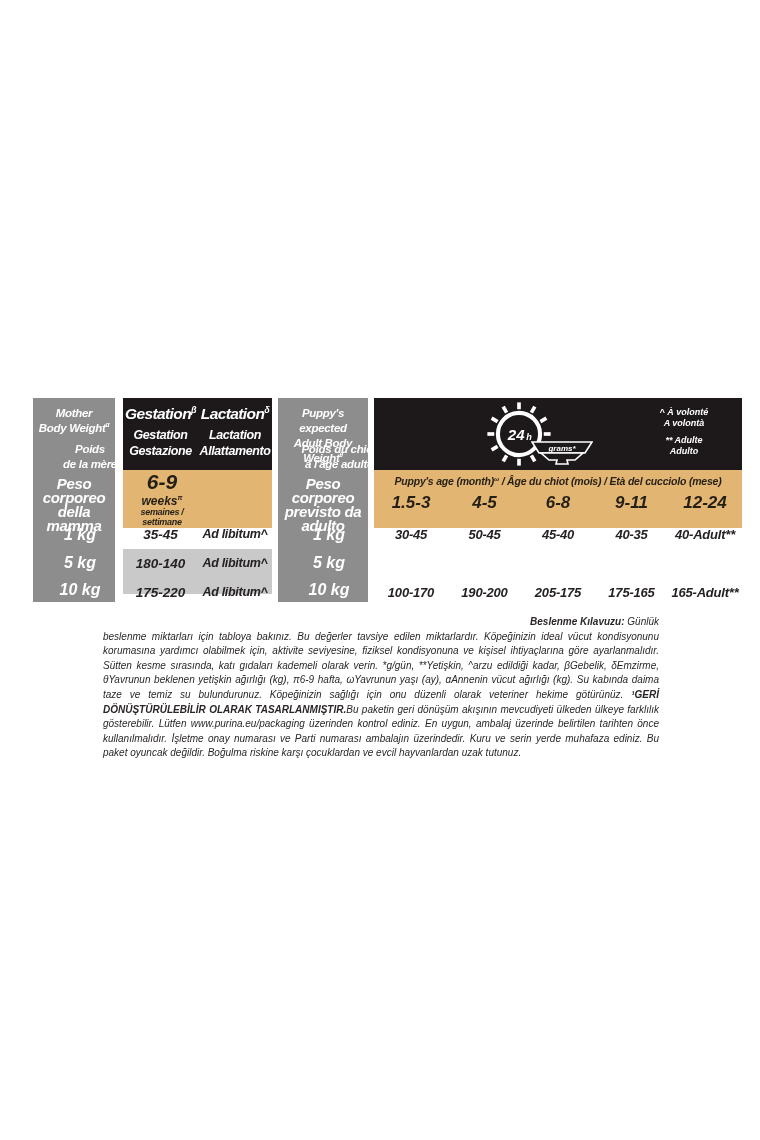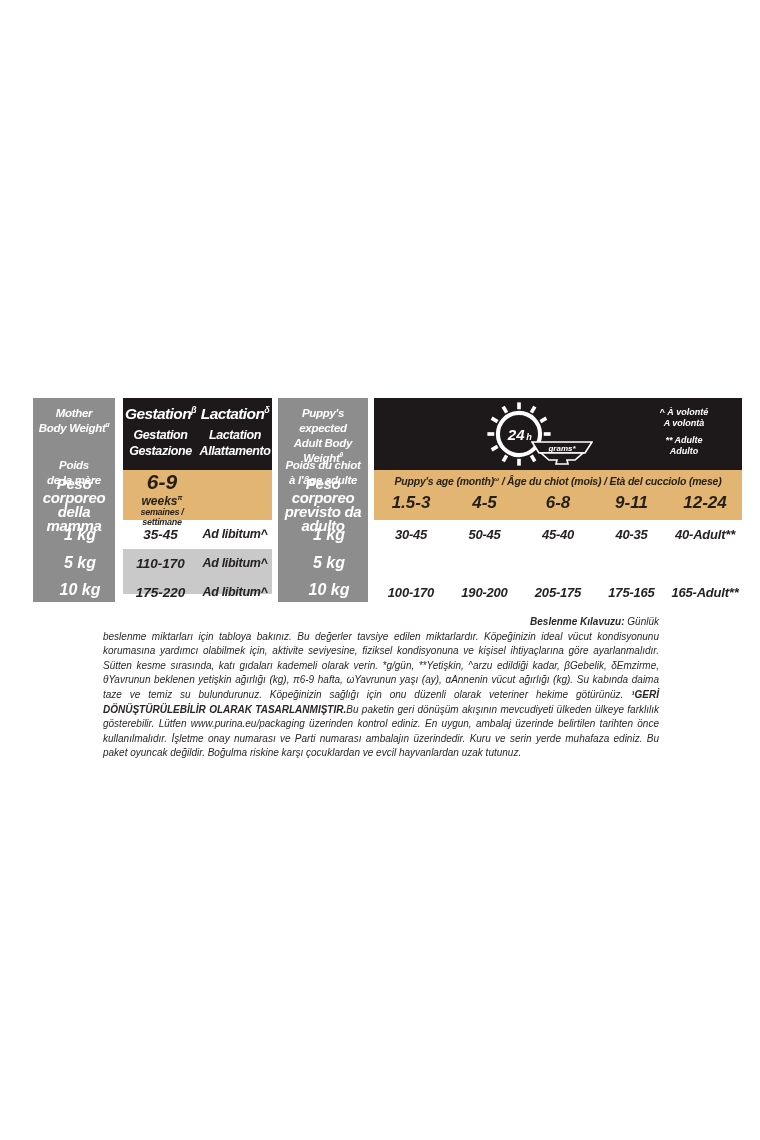--- a/index.html
+++ b/index.html
@@ -7,40 +7,40 @@
         font-family:"Liberation Sans",sans-serif;font-style:italic;}
   sup{font-size:58%;vertical-align:super;line-height:0;}
 
   
   .gcol{position:absolute;top:398px;background:#8d8d8d;}
   .gcol.mother{left:33px;width:82px;height:204px;}
   .gcol.puppy{left:278px;width:90px;height:204px;}
   .gc-block{position:absolute;left:0;width:100%;text-align:center;color:#fff;font-weight:bold;
             font-size:11.5px;line-height:15px;letter-spacing:-0.3px;}
   .gcol .en{top:8px;}
-  .gcol .fr{top:60px;}
+  .gcol .fr{top:44px;padding-left:16px;}
   .gcol .it{top:79px;font-size:15px;line-height:14px;}
   .kg{position:absolute;left:6px;width:100%;text-align:center;color:#fff;font-weight:bold;
       font-size:16px;height:26px;line-height:26px;}
   .kg.r0{top:124px}.kg.r1{top:152px}.kg.r2{top:179px}
 
   
   .tbl{position:absolute;top:398px;}
   .tbl.tleft{left:123px;width:149px;height:209px;}
   .tbl.tright{left:374px;width:368px;height:209px;}
   .bhdr{position:absolute;top:0;left:0;height:72px;background:#1d191a;}
   .tleft .bhdr{width:149px;}
   .tright .bhdr{width:368px;}
   .bcol{position:absolute;top:0;height:72px;text-align:center;color:#fff;}
   .bcol.a{left:0;width:75px}.bcol.b{left:75px;width:74px}
   .bl1{position:absolute;top:7px;left:0;width:100%;font-size:15.5px;font-weight:bold;letter-spacing:-0.6px;}
   .bl2{position:absolute;top:30px;left:0;width:100%;font-size:12.5px;font-weight:bold;letter-spacing:-0.4px;}
   .bl3{position:absolute;top:46px;left:0;width:100%;font-size:12.5px;font-weight:bold;letter-spacing:-0.4px;}
 
-  .tanbar{position:absolute;top:72px;left:0;height:50px;background:#e3b572;color:#241f16;}
+  .tanbar{position:absolute;top:72px;left:0;height:58px;background:#e3b572;color:#241f16;}
   .tleft .tanbar{width:149px;}
   .tright .tanbar{width:368px;}
   .duration{position:absolute;left:0;top:0;width:78px;height:50px;text-align:center;}
   .d-range{position:absolute;top:0;left:0;width:100%;font-size:21px;font-weight:bold;}
   .d-unit{position:absolute;top:24px;left:0;width:100%;font-size:12px;font-weight:bold;}
   .d-sub{position:absolute;top:37px;left:0;width:100%;font-size:9px;font-weight:bold;letter-spacing:-0.3px;}
 
   .trow{position:absolute;left:0;width:100%;height:45px;}
   .trow.r0{top:122px}.trow.r1{top:151px;background:#c9c9c9}.trow.r2{top:180px}
   .tright .trow.r1{width:371px;}
@@ -117,21 +117,21 @@
         <div class="d-range">6-9</div>
         <div class="d-unit"><span>weeks</span><sup>π</sup></div>
         <div class="d-sub">semaines / settimane</div>
       </div>
     </div>
     <div class="trow r0">
       <div class="cell-g">35-45</div>
       <div class="cell-l">Ad libitum^</div>
     </div>
     <div class="trow r1">
-      <div class="cell-g">110-170</div>
+      <div class="cell-g">180-140</div>
       <div class="cell-l">Ad libitum^</div>
     </div>
     <div class="trow r2">
       <div class="cell-g">175-220</div>
       <div class="cell-l">Ad libitum^</div>
     </div>
   </div>
 
   <div class="gcol puppy">
     <div class="gc-block en">

